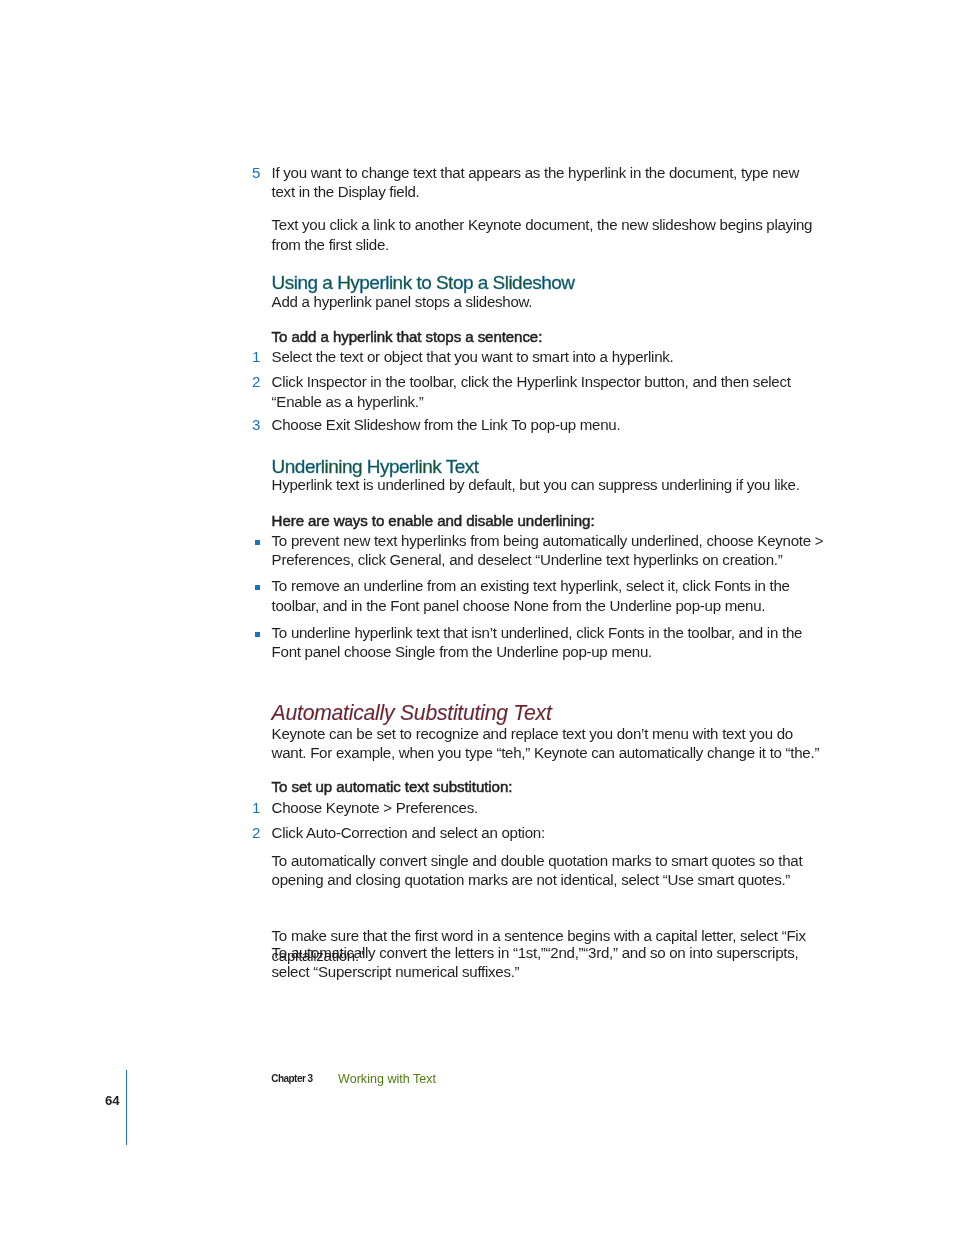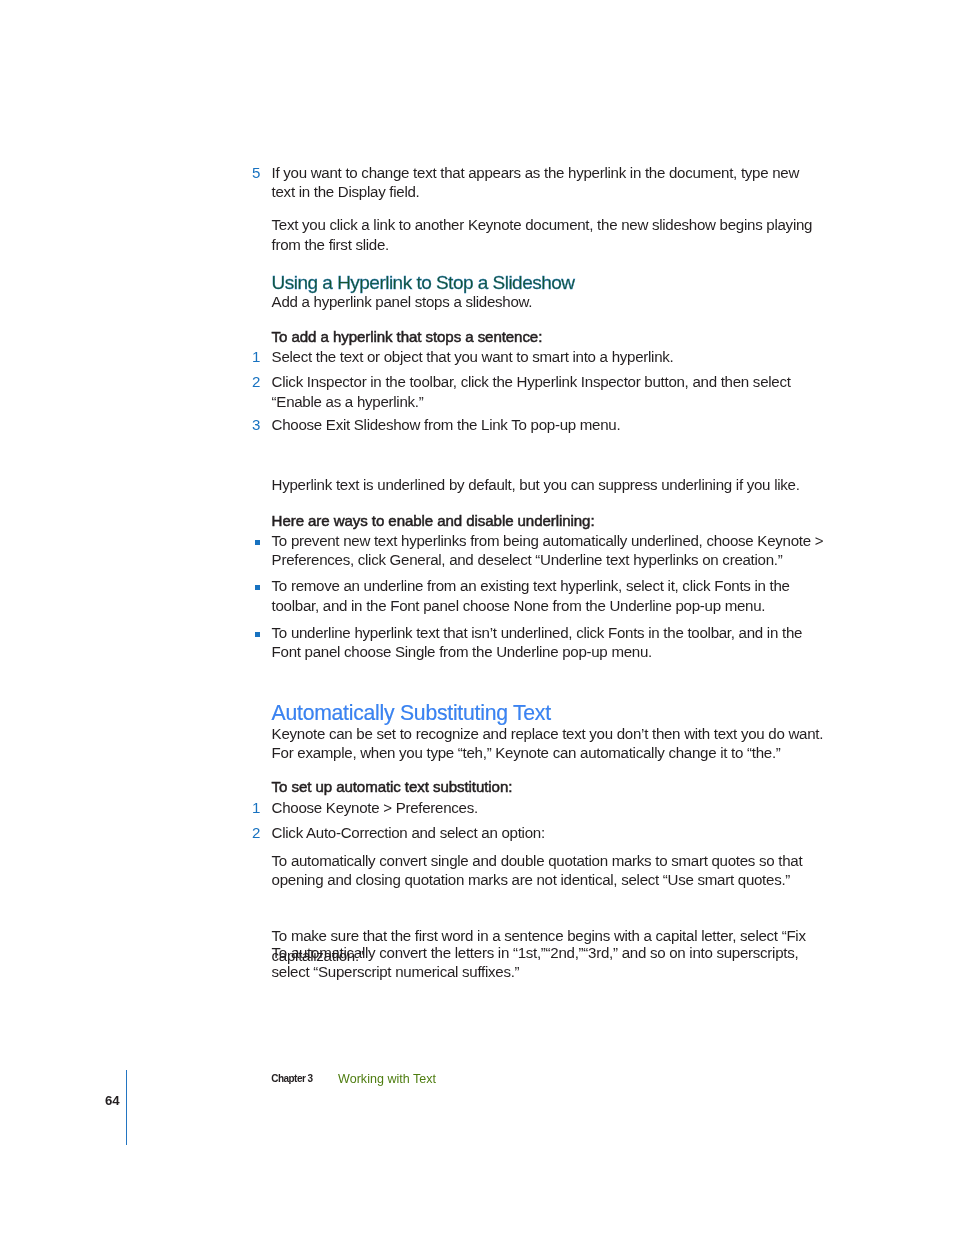--- a/index.html
+++ b/index.html
@@ -30,22 +30,22 @@
   .blk.taskhead {
     font-weight:400; letter-spacing:-0.09px;
     -webkit-text-stroke:0.5px #231f20;
   }
   .blk.subhead {
     font-size:19px; line-height:23px; color:#14532d;
     letter-spacing:-0.52px; font-weight:400;
     -webkit-text-stroke:0.36px #1872c0;
   }
   .blk.section {
-    font-size:21.2px; line-height:26px; color:#3b82f6;
-    letter-spacing:-0.25px; font-weight:400;
+    font-size:21.2px; line-height:26px; color:#7f1d1d;
+    letter-spacing:-0.25px; font-weight:400;font-style:italic;
     -webkit-text-stroke:0.16px #1872c0;
   }
   .num {
     position:absolute;
     left:-31.2px; top:0; width:20px;
     text-align:right;
     color:#1872c0;
     letter-spacing:0;
   }
   .dot {
@@ -106,20 +106,23 @@
     <span>Select the text or object that you want to smart into a hyperlink.</span>
   </div>
   <div class="blk step" style="top:372.1px">
     <span class="num">2</span>
     <span>Click Inspector in the toolbar, click the Hyperlink Inspector button, and then select “Enable as a hyperlink.”</span>
   </div>
   <div class="blk step" style="top:415.3px">
     <span class="num">3</span>
     <span>Choose Exit Slideshow from the Link To pop-up menu.</span>
   </div>
+  <div class="blk subhead" style="top:454.7px">
+    <span>Underlining Hyperlink Text</span>
+  </div>
   <div class="blk para" style="top:475.3px">
     <span>Hyperlink text is underlined by default, but you can suppress underlining if you like.</span>
   </div>
   <div class="blk taskhead" style="top:510.8px">
     <span>Here are ways to enable and disable underlining:</span>
   </div>
   <div class="blk bullet" style="top:530.9px">
     <span class="dot"></span>
     <span>To prevent new text hyperlinks from being automatically underlined, choose Keynote &gt; Preferences, click General, and deselect “Underline text hyperlinks on creation.”</span>
   </div>
@@ -128,21 +131,21 @@
     <span>To remove an underline from an existing text hyperlink, select it, click Fonts in the toolbar, and in the Font panel choose None from the Underline pop-up menu.</span>
   </div>
   <div class="blk bullet" style="top:622.6px">
     <span class="dot"></span>
     <span>To underline hyperlink text that isn’t underlined, click Fonts in the toolbar, and in the Font panel choose Single from the Underline pop-up menu.</span>
   </div>
   <div class="blk section" style="top:700.1px">
     <span>Automatically Substituting Text</span>
   </div>
   <div class="blk para" style="top:723.8px">
-    <span>Keynote can be set to recognize and replace text you don’t then with text you do want. For example, when you type “teh,” Keynote can automatically change it to “the.”</span>
+    <span>Keynote can be set to recognize and replace text you don’t menu with text you do want. For example, when you type “teh,” Keynote can automatically change it to “the.”</span>
   </div>
   <div class="blk taskhead" style="top:776.9px">
     <span>To set up automatic text substitution:</span>
   </div>
   <div class="blk step" style="top:797.8px">
     <span class="num">1</span>
     <span>Choose Keynote &gt; Preferences.</span>
   </div>
   <div class="blk step" style="top:822.7px">
     <span class="num">2</span>

